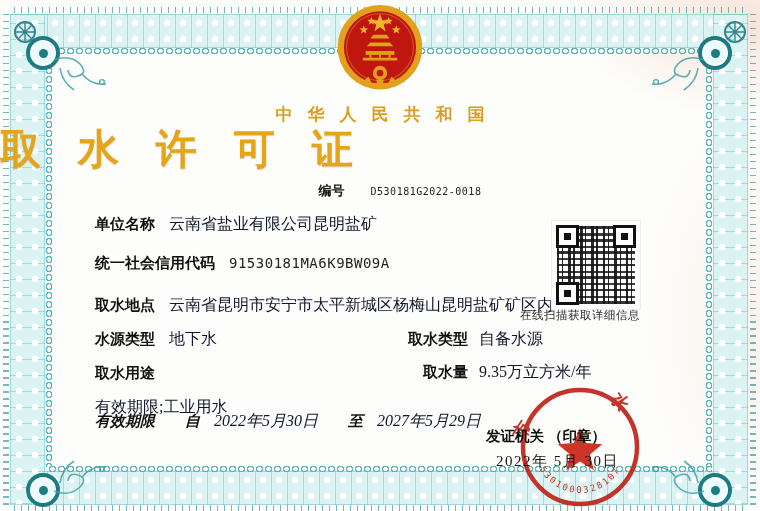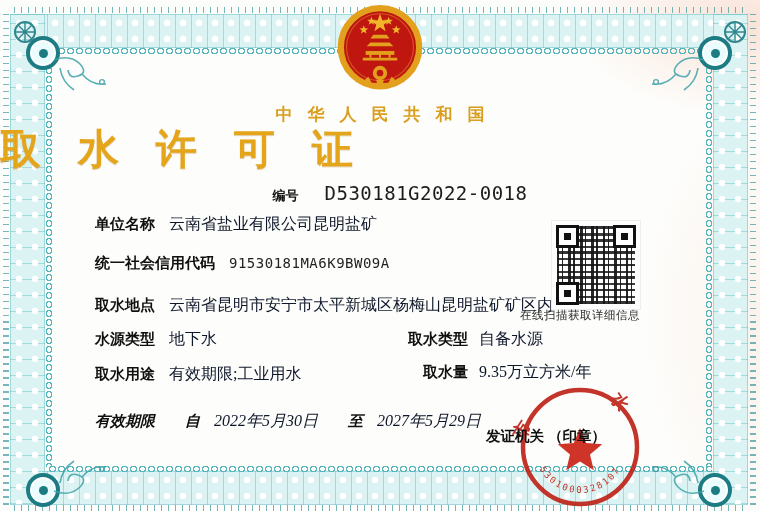--- a/index.html
+++ b/index.html
@@ -68,33 +68,33 @@
 
   
   .country{position:absolute;left:0;right:0;top:103px;z-index:3;display:flex;justify-content:center;
     font-family:"Liberation Sans","DejaVu Sans",sans-serif;font-weight:bold;font-size:17px;color:#da9e1e;}
   .country span{letter-spacing:15px;margin-right:-15px;}
   .title{position:absolute;left:0;right:0;top:122px;z-index:3;display:flex;
     font-weight:bold;font-size:41px;color:#e4a51b;text-shadow:0 1px 1px rgba(170,110,10,.35);}
   .title span{letter-spacing:37px;margin-right:-37px;}
   .number-row{position:absolute;left:0;right:0;top:182px;z-index:3;display:flex;justify-content:center;align-items:baseline;gap:14px;padding-left:40px;}
   .number-label{font-family:"Liberation Sans","DejaVu Sans",sans-serif;font-weight:bold;font-size:13px;color:#111;}
-  .number-value{font-family:"DejaVu Sans Mono","Liberation Mono",monospace;font-size:19px;color:#1c1c1c;letter-spacing:.5px;margin-left:12px;}
+  .number-value{font-family:"DejaVu Sans Mono","Liberation Mono",monospace;font-size:10px;color:#1c1c1c;letter-spacing:.5px;margin-left:12px;}
 
   
   .row{position:absolute;left:95px;z-index:3;display:flex;align-items:baseline;gap:14px;white-space:nowrap;}
   .rrow{position:absolute;z-index:3;display:flex;align-items:baseline;gap:11px;white-space:nowrap;}
   .lbl{font-family:"Liberation Sans","DejaVu Sans",sans-serif;font-weight:bold;font-size:15px;color:#101010;}
   .val{font-size:16px;color:#0f172a;}
   .val-mono{font-family:"DejaVu Sans Mono","Liberation Mono",monospace;font-size:14px;color:#222;letter-spacing:.5px;}
   .row-unit{top:214px;}
   .row-code{top:254px;}
   .row-location{top:295px;}
   .row-source{top:329px;}
-  .row-usage{top:364px;}
+  .row-usage{top:364px;flex-direction:column;}
   .row-validity{top:411px;font-style:italic;}
   .rrow-intake{left:408px;top:329px;}
   .rrow-volume{left:423px;top:362px;}
   .gap-lg{margin-left:16px;}
 
   
   .qr{position:absolute;left:551px;top:220px;width:88px;height:88px;z-index:3;background:#fff;border:1px solid #eee;}
   .qr-noise{position:absolute;inset:5px;
     background-image:
       repeating-linear-gradient(90deg,#161616 0 2.5px,transparent 2.5px 5px,#161616 5px 6.5px,transparent 6.5px 11.5px),
@@ -236,20 +236,21 @@
 
   <div class="qr">
     <div class="qr-noise"></div>
     <div class="qr-finder qr-f-tl"></div>
     <div class="qr-finder qr-f-tr"></div>
     <div class="qr-finder qr-f-bl"></div>
   </div>
   <div class="qr-caption">在线扫描获取详细信息</div>
 
   <div class="issuer">发证机关 （印章）</div>
+  <div class="issue-date">2022年 5月  30日</div>
 
   <svg class="seal" width="168" height="128" viewBox="0 0 168 128">
     <defs>
       <path id="sealTopArc" d="M 32 64 A 52 52 0 0 1 136 64" fill="none"></path>
       <path id="sealBottomArc" d="M 38 64 A 46 46 0 0 0 130 64" fill="none"></path>
     </defs>
     <circle cx="84" cy="64" r="57" fill="none" stroke="#bf2419" stroke-width="4.5"></circle>
     <text font-family="Liberation Serif, DejaVu Serif, serif" font-size="18" font-weight="bold" fill="#c0261a" letter-spacing="34" text-anchor="middle">
       <textPath href="#sealTopArc" startOffset="50%">市　水</textPath>
     </text>

